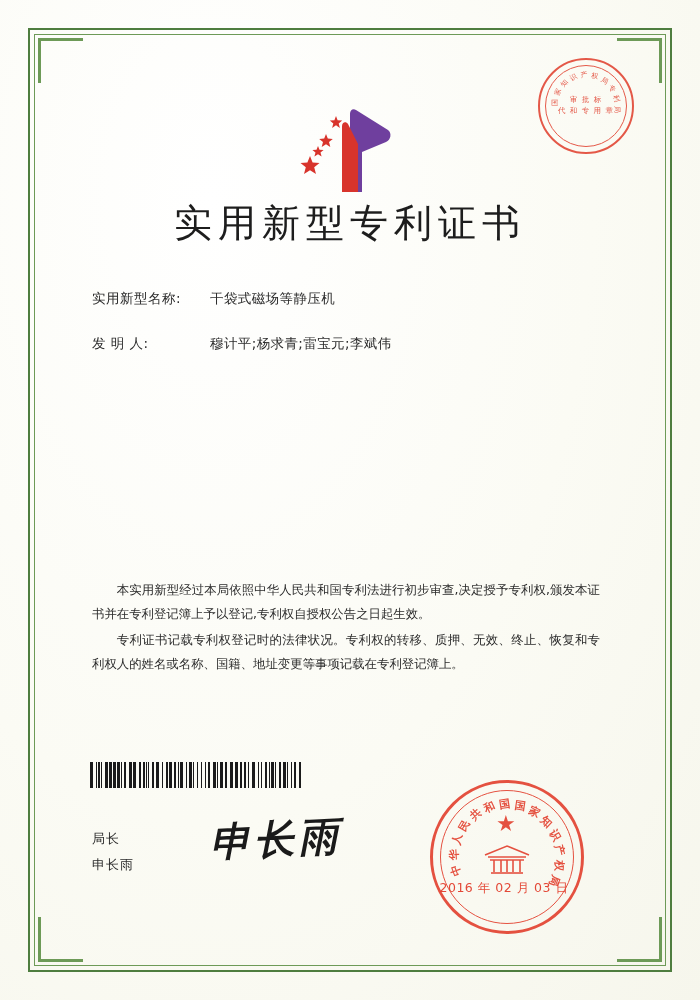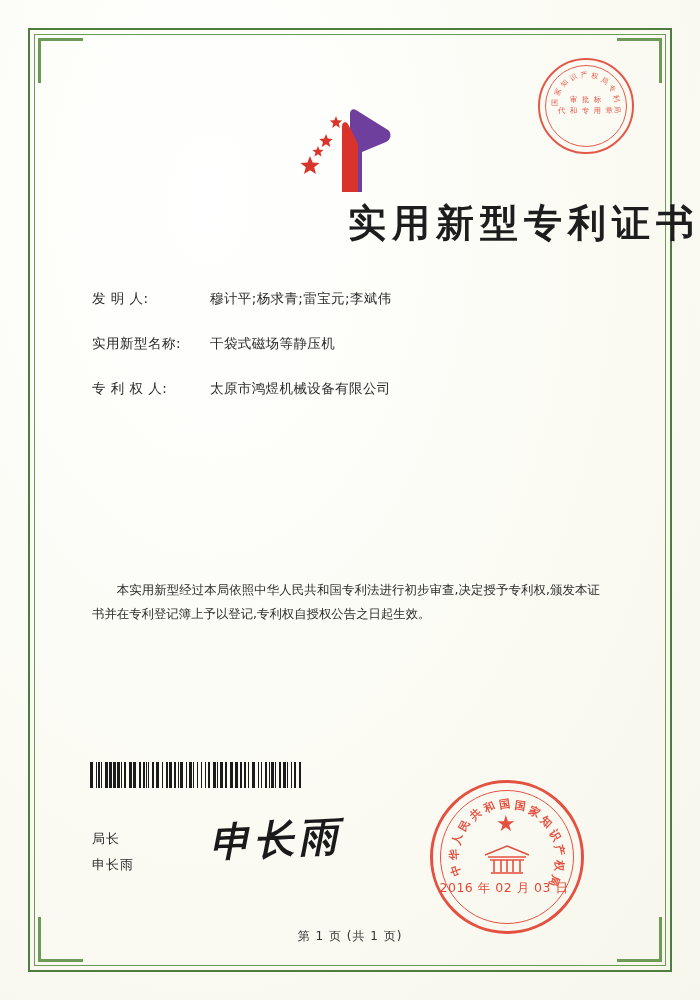--- a/index.html
+++ b/index.html
@@ -119,23 +119,23 @@
     line-height: 11px;
     letter-spacing: 1px;
   }
 
   
   #main-title {
     position: absolute;
     left: 0;
     top: 198px;
     width: 700px;
-    text-align: right;
+    text-align: center;
     font-family: "DejaVu Serif", "Liberation Serif", serif;
-    font-weight: bold;
+    font-weight: normal;
     font-size: 38px;
     letter-spacing: 6px;
     color: #1d1d1d;
   }
 
   
   #fields {
     position: absolute;
     left: 92px;
     top: 288px;
@@ -324,27 +324,27 @@
       </div>
     <div class="center-lines">
       <div>审 批 标</div>
       <div>代 和 专 用 章</div>
     </div>
   </div>
 
   <div id="main-title">实用新型专利证书</div>
 
   <div id="fields">
+      <div class="field-row"><span class="field-label">实用新型名称:</span><span class="field-value">干袋式磁场等静压机</span></div>
       <div class="field-row"><span class="field-label">发 明 人:</span><span class="field-value">穆计平;杨求青;雷宝元;李斌伟</span></div>
-      <div class="field-row"><span class="field-label">实用新型名称:</span><span class="field-value">干袋式磁场等静压机</span></div>
-      <div class="field-row"><span class="field-label">专 利 权 人:</span><span class="field-value">太原市鸿煜机械设备有限公司</span></div>
     </div>
 
   <div id="body-text">
       <p>本实用新型经过本局依照中华人民共和国专利法进行初步审查,决定授予专利权,颁发本证书并在专利登记簿上予以登记,专利权自授权公告之日起生效。</p>
+      <p>专利证书记载专利权登记时的法律状况。专利权的转移、质押、无效、终止、恢复和专利权人的姓名或名称、国籍、地址变更等事项记载在专利登记簿上。</p>
     </div>
 
   <div id="barcode">
       <div class="bar" style="left: 0px; width: 3px;"></div>
       <div class="bar" style="left: 6px; width: 1px;"></div>
       <div class="bar" style="left: 8px; width: 2px;"></div>
       <div class="bar" style="left: 11px; width: 1px;"></div>
       <div class="bar" style="left: 15px; width: 3px;"></div>
       <div class="bar" style="left: 19px; width: 3px;"></div>
       <div class="bar" style="left: 23px; width: 3px;"></div>
@@ -428,14 +428,13 @@
           <path d="M7 16 L45 16"></path>
           <path d="M9 19 L43 19"></path>
           <path d="M10 32 L42 32"></path>
           <path d="M13 19 L13 31 M20 19 L20 31 M26 19 L26 31 M32 19 L32 31 M39 19 L39 31"></path>
         </g>
       </svg>
     </div>
   </div>
   <div id="seal-date">2016 年 02 月 03 日</div>
 
-  <div id="page-footer">第 1 页 (共 1 页)</div>
 </div>
 
 </body></html>

